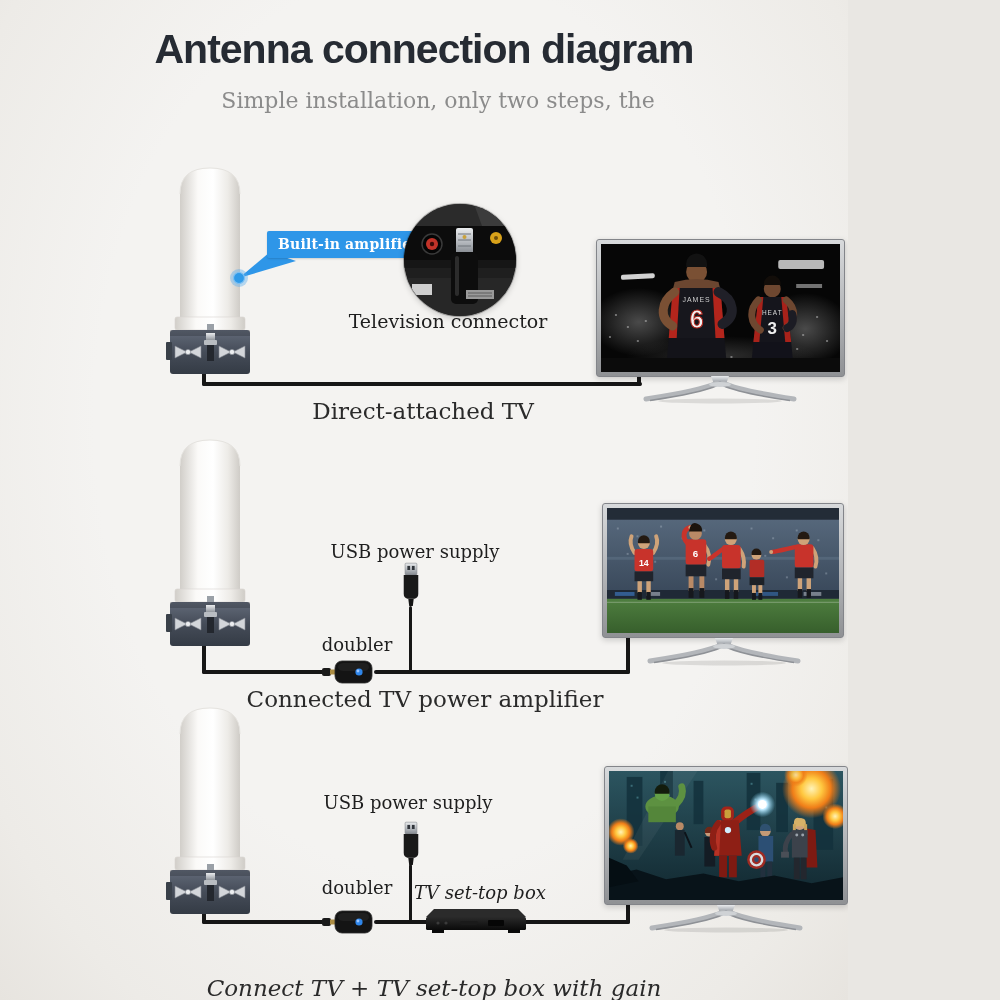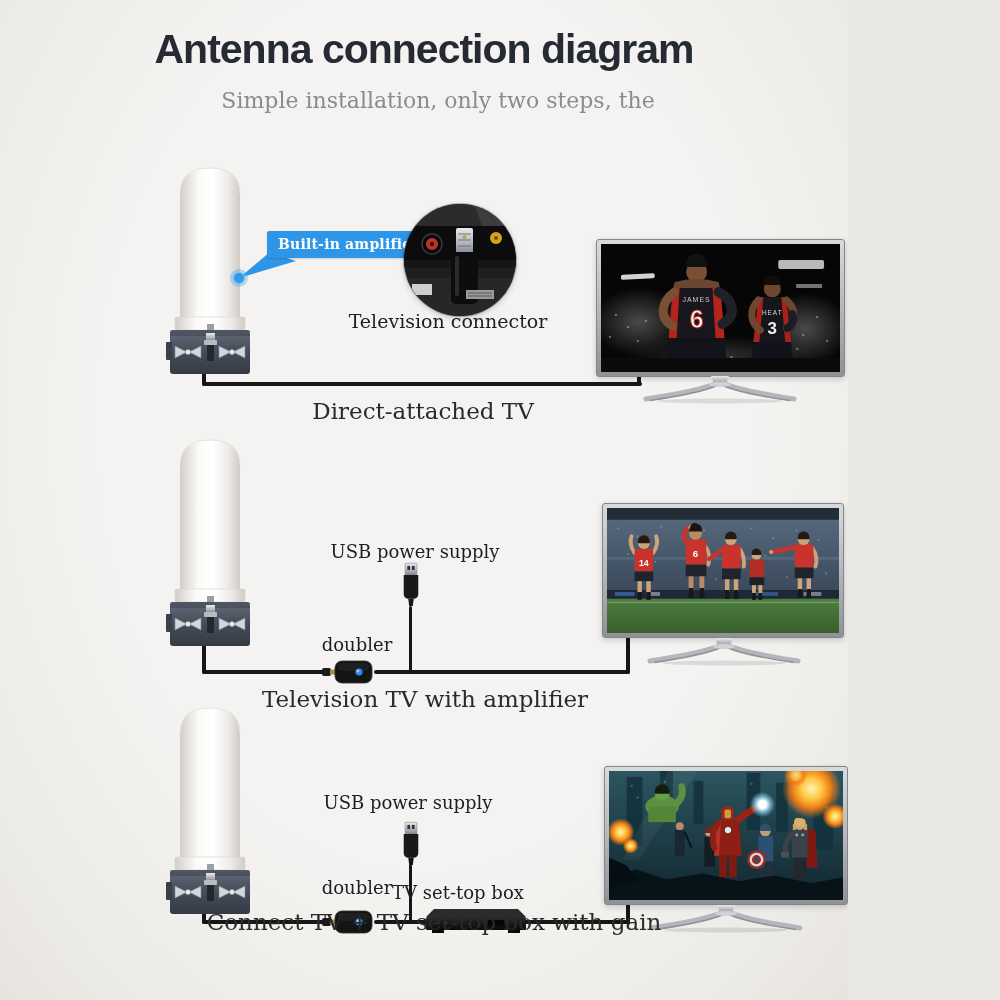--- a/index.html
+++ b/index.html
@@ -398,42 +398,42 @@
           <rect x="17" y="48" width="4.5" height="13" fill="#cfa379"></rect>
           <rect x="8" y="59" width="4.5" height="9" fill="#16181d"></rect>
           <rect x="17" y="59" width="4.5" height="9" fill="#16181d"></rect>
         </g>
       </svg>
     </div>
     <svg class="abs" style="left:644px;top:638px;" width="160" height="28" viewBox="0 0 160 28">
         <use href="#sym-stand"></use>
       </svg>
 
-    <div class="abs caption" style="left:425px;top:686px;">Television TV with amplifier</div>
+    <div class="abs caption" style="left:425px;top:686px;">Connected TV power amplifier</div>
   </div>
 
   <div>
     <div class="cable" style="left:202px;top:898px;width:4px;height:26px;"></div>
     <div class="cable" style="left:202px;top:920px;width:124px;height:4px;"></div>
     <div class="cable" style="left:374px;top:920px;width:56px;height:4px;"></div>
     <div class="cable" style="left:524px;top:920px;width:106px;height:4px;"></div>
     <div class="cable" style="left:626px;top:903px;width:4px;height:21px;"></div>
     <div class="cable" style="left:409px;top:864px;width:3px;height:58px;"></div>
 
     <svg class="abs" style="left:166px;top:706px;" width="88" height="210" viewBox="0 0 88 210">
         <use href="#sym-antenna"></use>
       </svg>
 
     <div class="abs lbl" style="left:408px;top:792px;">USB power supply</div>
     <svg class="abs" style="left:401px;top:820px;" width="20" height="48" viewBox="0 0 22 48">
         <use href="#sym-usb"></use>
       </svg>
 
     <div class="abs lbl" style="left:357px;top:877px;">doubler</div>
-    <div class="abs lbl" style="left:458px;top:882px;">TV set-top box</div>
+    <div class="abs lbl" style="left:480px;top:882px;font-style:italic;">TV set-top box</div>
 
     <svg class="abs" style="left:322px;top:909px;" width="52" height="26" viewBox="0 0 52 26">
         <use href="#sym-doubler"></use>
       </svg>
     <svg class="abs" style="left:426px;top:908px;" width="100" height="26" viewBox="0 0 100 26">
         <use href="#sym-settop"></use>
       </svg>
 
     <div class="tv" style="left:604px;top:766px;width:244px;height:139px;">
       <svg class="screen" viewBox="0 0 238 131" preserveAspectRatio="none">
@@ -524,16 +524,16 @@
           <rect x="11" y="40" width="6" height="22" fill="#23272e"></rect>
         </g>
         <path d="M0,106 L28,100 L58,110 L96,104 L132,112 L168,106 L206,114 L238,108 L238,131 L0,131 Z" fill="#081319"></path>
         <polygon points="0,88 18,96 30,112 0,118" fill="#050e13"></polygon>
       </svg>
     </div>
     <svg class="abs" style="left:646px;top:905px;" width="160" height="28" viewBox="0 0 160 28">
         <use href="#sym-stand"></use>
       </svg>
 
-    <div class="abs caption" style="left:434px;top:909px;">Connect TV + TV set-top box with gain</div>
+    <div class="abs caption" style="left:434px;top:975px;font-style:italic;">Connect TV + TV set-top box with gain</div>
   </div>
 
 </div>
 
 </body></html>

